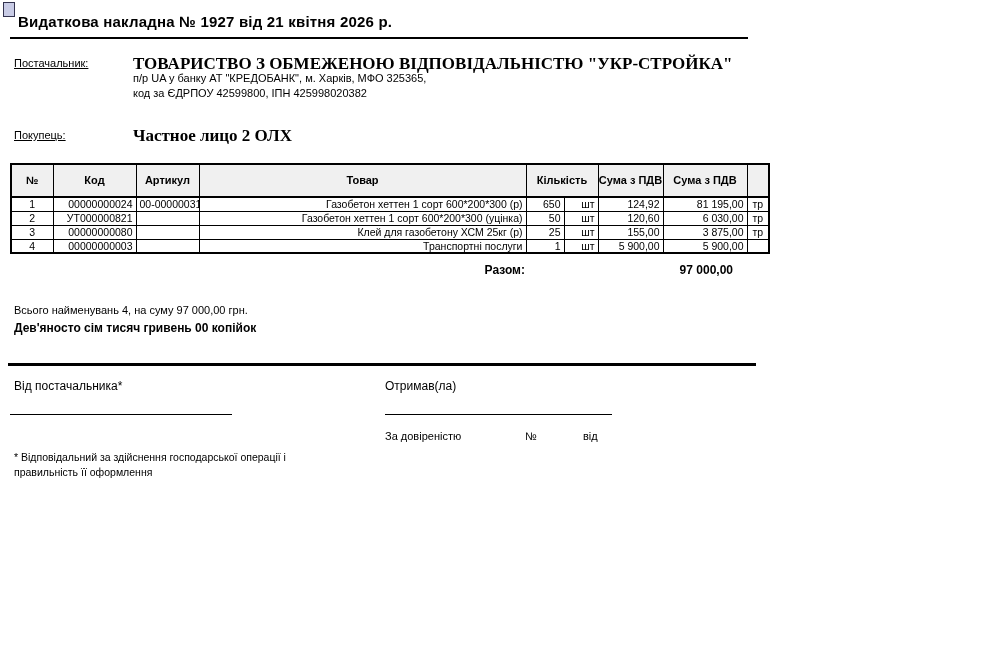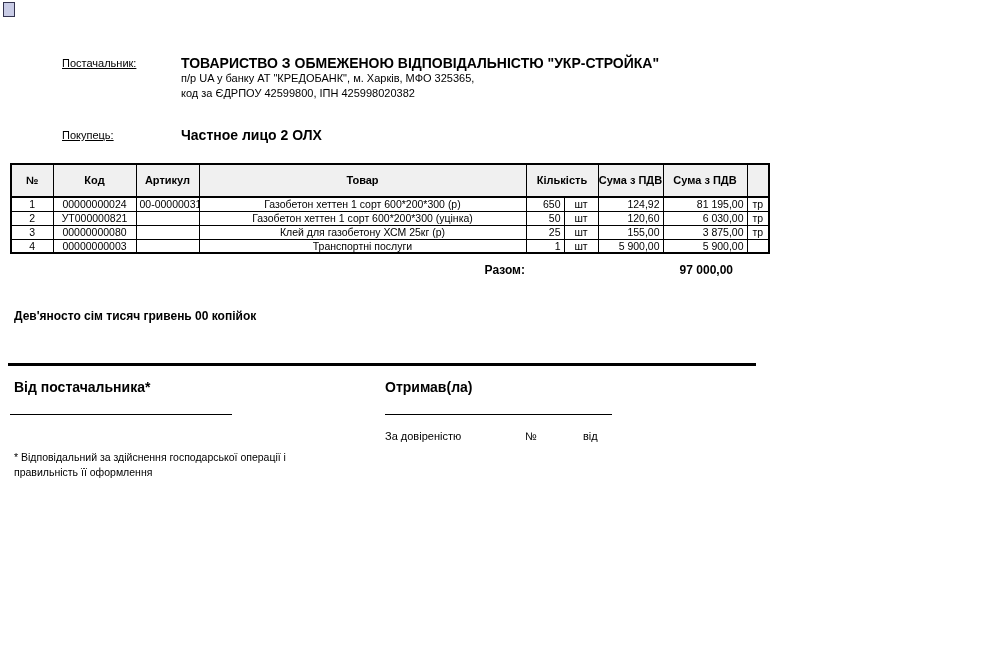--- a/index.html
+++ b/index.html
@@ -6,67 +6,70 @@
   html,body { width:989px; height:657px; background:#ffffff; font-family:"Liberation Sans", sans-serif; color:#000; }
   .page { position:relative; width:989px; height:657px; overflow:hidden; }
 
   .win-icon { position:absolute; left:3px; top:2px; width:12px; height:15px;
               background:#c9cce6; border:1px solid #33334f; }
 
   .title-wrap { position:absolute; left:10px; top:11px; width:738px;
                 border-bottom:2px solid #000; padding:2px 0 7px 8px; }
   .title { font-size:15px; font-weight:bold; letter-spacing:0.2px; }
 
-  .party { position:absolute; left:14px; display:flex;margin-left:48px; }
+  .party { position:absolute; left:14px; display:flex; }
   .party-label { flex:0 0 119px; font-size:11px; text-decoration:underline; padding-top:1px; }
   .party-body { font-size:11px; line-height:15px; }
-  .party-name { font-weight:bold; font-size:14px; }
+  .party-name { font-weight:bold; font-size:17px;font-family:Liberation Serif, serif; }
   .supplier { top:56px; }
   .buyer { top:128px; }
 
   table.items { position:absolute; left:10px; top:163px; width:758px;
                 border-collapse:collapse; table-layout:fixed; }
   table.items { border:2px solid #000; }
   table.items th, table.items td { border:1px solid #000; overflow:hidden; white-space:nowrap; }
   table.items thead th { background:#f0f0f0; font-size:11px; font-weight:bold;
                          text-align:center; height:33px; border-bottom:2px solid #000;
                          line-height:13px; }
   table.items tbody td { font-size:10.5px; height:14px; padding:0 3px; }
-  .a-c { text-align:center; } .a-r { text-align:right; } .a-l { text-align:center; }
+  .a-c { text-align:center; } .a-r { text-align:right; } .a-l { text-align:right; }
 
   .totals-row { position:absolute; left:10px; width:723px; display:flex; }
   .totals-label { flex:0 0 515px; text-align:right; font-size:12px; font-weight:bold; }
   .totals-value { flex:1; text-align:right; font-size:12px; font-weight:bold; }
   .t1 { top:263px;gap:43px; } .t2 { top:280px; }
 
   .summary { position:absolute; left:14px; top:304px; }
   .summary-line1 { font-size:11px; }
   .summary-line2 { font-size:12px; font-weight:bold; margin-top:5px; }
   .summary-line3 { font-size:13px; font-weight:bold; margin-top:2px; }
 
   .thick-line { position:absolute; left:8px; top:363px; width:748px; border-top:3px solid #000; }
 
-  .sig-label { position:absolute; font-size:14px; font-weight:bold; }
+  .sig-label { position:absolute; font-size:12px; font-weight:normal; }
   .sig-supplier { left:14px; top:379px; }
   .sig-receiver { left:385px; top:379px; }
   .sig-line { position:absolute; border-top:1px solid #000; }
   .sig-line-left { left:10px; top:414px; width:222px; }
   .sig-line-right { left:385px; top:414px; width:227px; }
 
   .footnote { position:absolute; left:14px; top:450px; width:350px; font-size:10.5px; line-height:15px; }
   .proxy-label { position:absolute; top:430px; font-size:11px; }
   .p1 { left:385px; } .p2 { left:525px; } .p3 { left:583px; }
 </style>
 </head>
 <body>
 
 <div class="page">
 
   <div class="win-icon"></div>
 
+  <div class="title-wrap">
+    <div class="title">Видаткова накладна № 1927 від 21 квітня 2026 р.</div>
+  </div>
 
   <div class="party supplier">
     <div class="party-label">Постачальник:</div>
     <div class="party-body">
       <div class="party-name">ТОВАРИСТВО З ОБМЕЖЕНОЮ ВІДПОВІДАЛЬНІСТЮ "УКР-СТРОЙКА"</div>
       <div>п/р UA у банку АТ "КРЕДОБАНК", м. Харків, МФО 325365,</div>
       <div>код за ЄДРПОУ 42599800, ІПН 425998020382</div>
     </div>
   </div>
 
@@ -148,20 +151,21 @@
       </tr>
     </tbody>
   </table>
 
   <div class="totals-row t1">
     <div class="totals-label">Разом:</div>
     <div class="totals-value">97 000,00</div>
   </div>
 
   <div class="summary">
+    <div class="summary-line1">Всього найменувань 4, на суму 97 000,00 грн.</div>
     <div class="summary-line2">Дев'яносто сім тисяч гривень 00 копійок</div>
   </div>
 
   <div class="thick-line"></div>
 
   <div class="sig-label sig-supplier">Від постачальника*</div>
   <div class="sig-label sig-receiver">Отримав(ла)</div>
 
   <div class="sig-line sig-line-left"></div>
   <div class="sig-line sig-line-right"></div>

